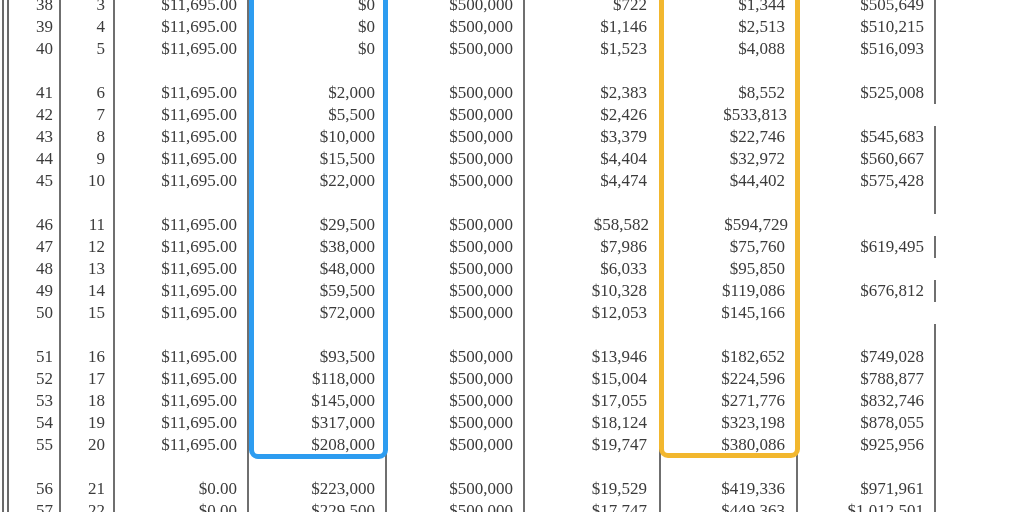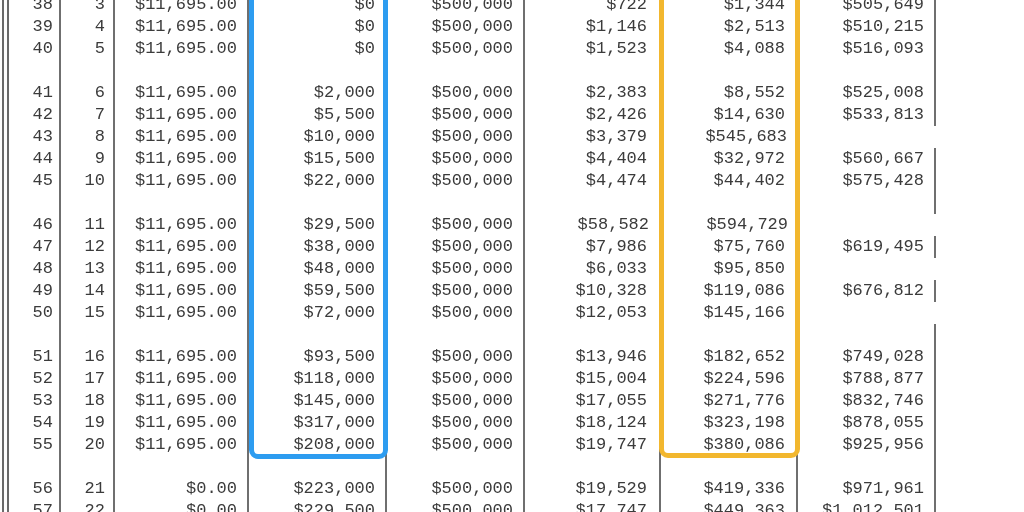--- a/index.html
+++ b/index.html
@@ -2,21 +2,21 @@
 <html><head>
 <meta charset="utf-8">
 <style>
   html, body { margin: 0; padding: 0; background: #ffffff; }
   .screen {
     position: relative;
     width: 990px;
     height: 512px;
     background: #ffffff;
     overflow: hidden;
-    font-family: Liberation Mono, monospace;
+    font-family: Liberation Serif, serif;
   }
   .tbl {
     position: absolute;
     left: 2px;
     top: -6px;
     border-left: 2px solid #6a6a6a;
   }
   .tbl-inner {
     border-left: 2px solid #6a6a6a;
     margin-left: 3px;
@@ -107,30 +107,30 @@
           <div class="cell c7">$8,552</div>
           <div class="cell c8">$525,008</div>
         </div>
         <div class="row">
           <div class="cell c1">42</div>
           <div class="cell c2">7</div>
           <div class="cell c3">$11,695.00</div>
           <div class="cell c4">$5,500</div>
           <div class="cell c5">$500,000</div>
           <div class="cell c6">$2,426</div>
-          <div class="cell c7">$14,630</div>
           <div class="cell c8">$533,813</div>
         </div>
         <div class="row">
           <div class="cell c1">43</div>
           <div class="cell c2">8</div>
           <div class="cell c3">$11,695.00</div>
           <div class="cell c4">$10,000</div>
           <div class="cell c5">$500,000</div>
           <div class="cell c6">$3,379</div>
+          <div class="cell c7">$22,746</div>
           <div class="cell c8">$545,683</div>
         </div>
         <div class="row">
           <div class="cell c1">44</div>
           <div class="cell c2">9</div>
           <div class="cell c3">$11,695.00</div>
           <div class="cell c4">$15,500</div>
           <div class="cell c5">$500,000</div>
           <div class="cell c6">$4,404</div>
           <div class="cell c7">$32,972</div>

